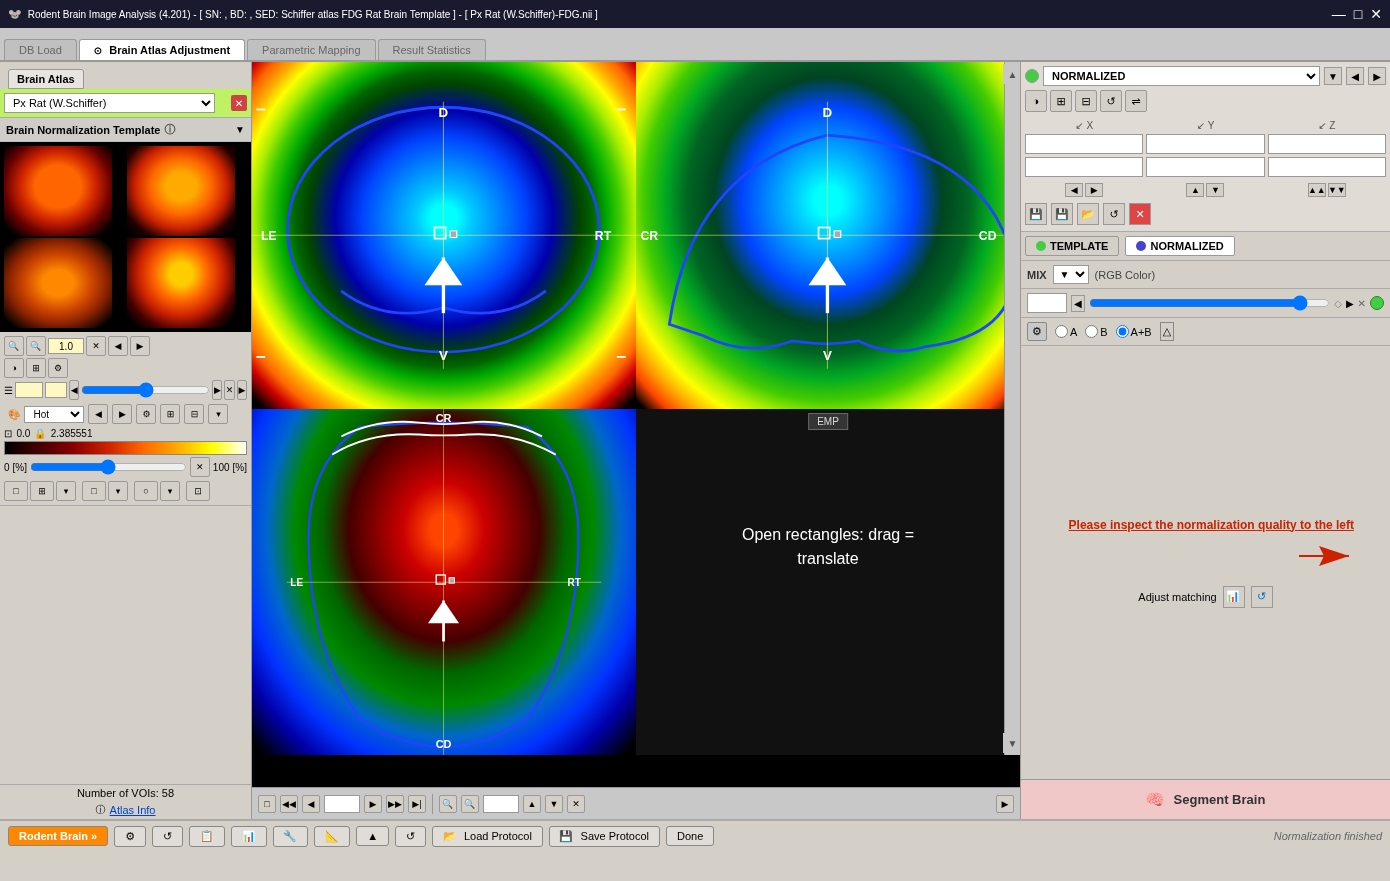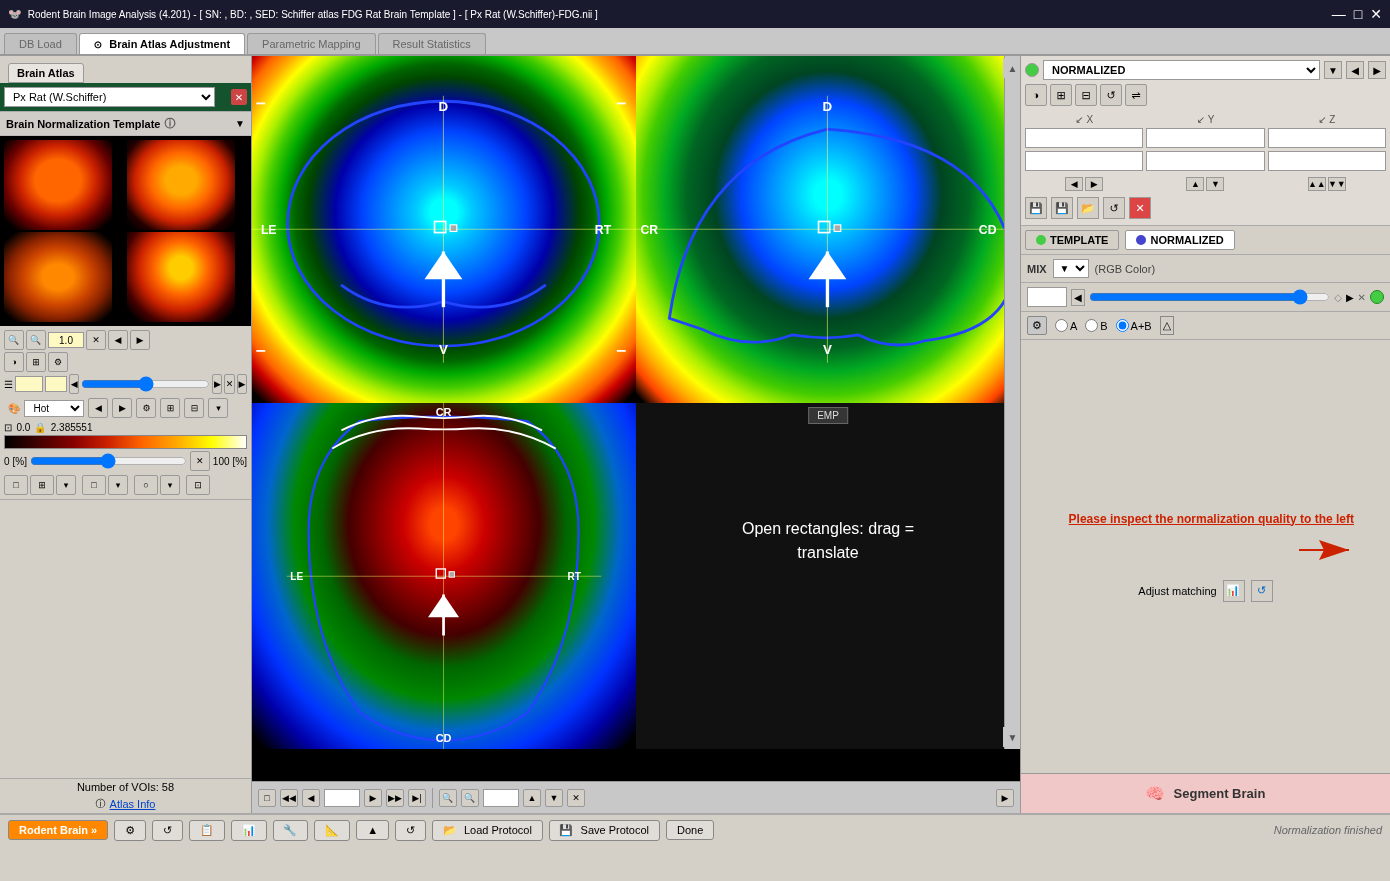--- a/index.html
+++ b/index.html
@@ -16,21 +16,21 @@
       justify-content: space-between;
       font-size: 11px;
     }
     .title-bar-left { display: flex; align-items: center; gap: 6px; }
     .title-bar-controls { display: flex; gap: 8px; }
     .title-btn { color: #fff; font-size: 14px; cursor: pointer; background: none; border: none; }
 
     
     .tab-bar {
       background: #c8c8c8;
-      height: 28px;
+      height: 34px;
       display: flex;
       align-items: flex-end;
       padding-left: 4px;
       border-bottom: 2px solid #999;
     }
     .tab {
       padding: 4px 14px;
       font-size: 11px;
       cursor: pointer;
       border: 1px solid #999;
@@ -70,21 +70,21 @@
       margin: 4px 4px 0;
       display: inline-block;
       font-size: 11px;
       font-weight: bold;
     }
     .atlas-selector {
       display: flex;
       align-items: center;
       padding: 4px;
       gap: 16px;
-      background: #14532d;
+      background: #bef264;
       border-bottom: 1px solid #aaa;
     }
     .atlas-select {
       flex: 1;
       background: #fff;
       border: 1px solid #999;
       padding: 2px 4px;
       font-size: 11px;
     }
     .atlas-close-btn {

